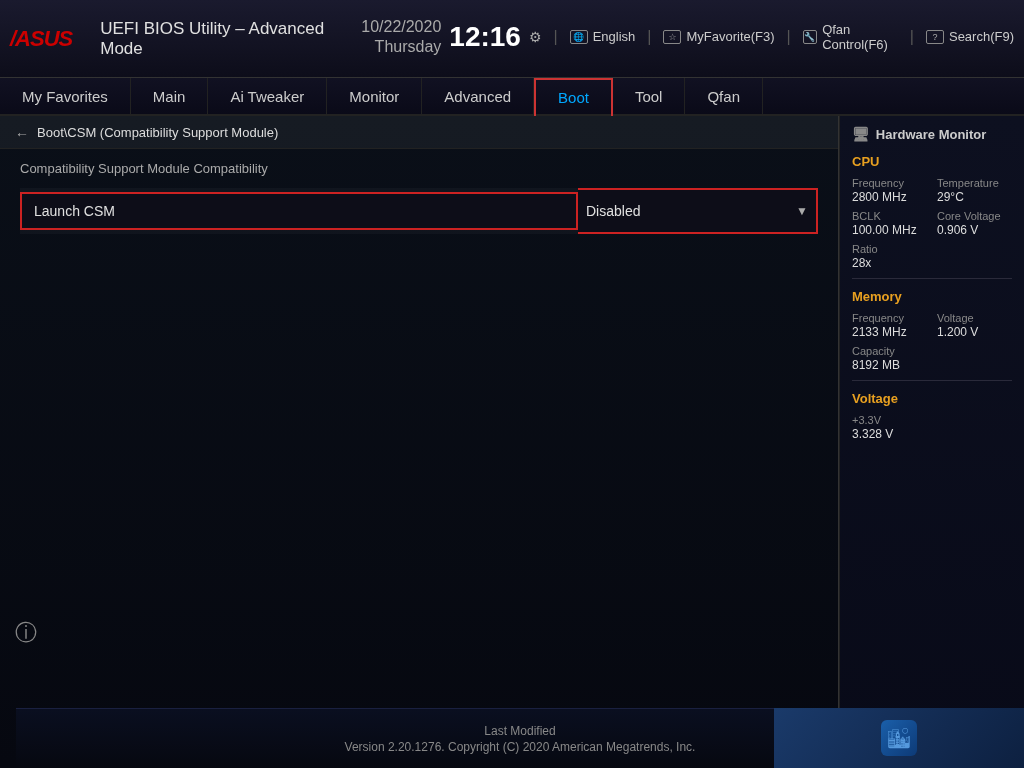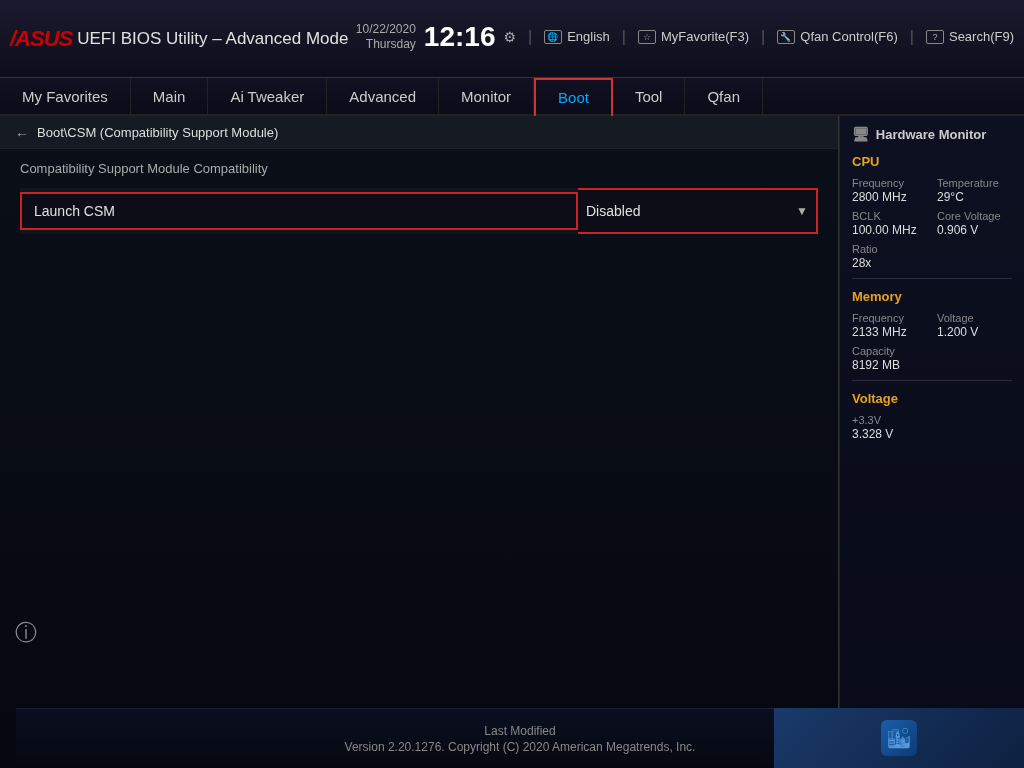--- a/index.html
+++ b/index.html
@@ -38,21 +38,21 @@
       display: flex;
       align-items: center;
       padding: 0 10px;
       border-bottom: 1px solid #333;
     }
     .asus-logo {
       color: #cc0000;
       font-weight: 900;
       font-size: 22px;
       letter-spacing: -1px;
-      margin-right: 5px;
+      margin-right: 28px;
       font-style: italic;
     }
     .title-text {
       color: #e0e0e0;
       font-size: 17px;
       font-weight: 400;
       margin-right: auto;
     }
     .header-right {
       display: flex;
@@ -60,21 +60,21 @@
       align-items: flex-end;
     }
     .datetime-row {
       display: flex;
       align-items: center;
       gap: 8px;
       margin-bottom: 4px;
     }
     .date-text {
       color: #aaa;
-      font-size: 12px;
+      font-size: 16px;
       line-height: 1.2;
       text-align: right;
     }
     .time-text {
       color: #ffffff;
       font-size: 28px;
       font-weight: 700;
     }
     .gear-icon {
       color: #aaa;
@@ -391,22 +391,22 @@
         <span>Search(F9)</span>
       </span>
     </div>
   </div>
 </div>
 
 <div class="nav-bar">
   <div class="nav-item">My Favorites</div>
   <div class="nav-item">Main</div>
   <div class="nav-item">Ai Tweaker</div>
+  <div class="nav-item">Monitor</div>
   <div class="nav-item">Advanced</div>
-  <div class="nav-item">Monitor</div>
   <div class="nav-item active">Boot</div>
   <div class="nav-item">Tool</div>
   <div class="nav-item">Qfan</div>
 </div>
 
 <div class="main-layout">
 
   <div class="content-area">
 
     <div class="breadcrumb-bar">

